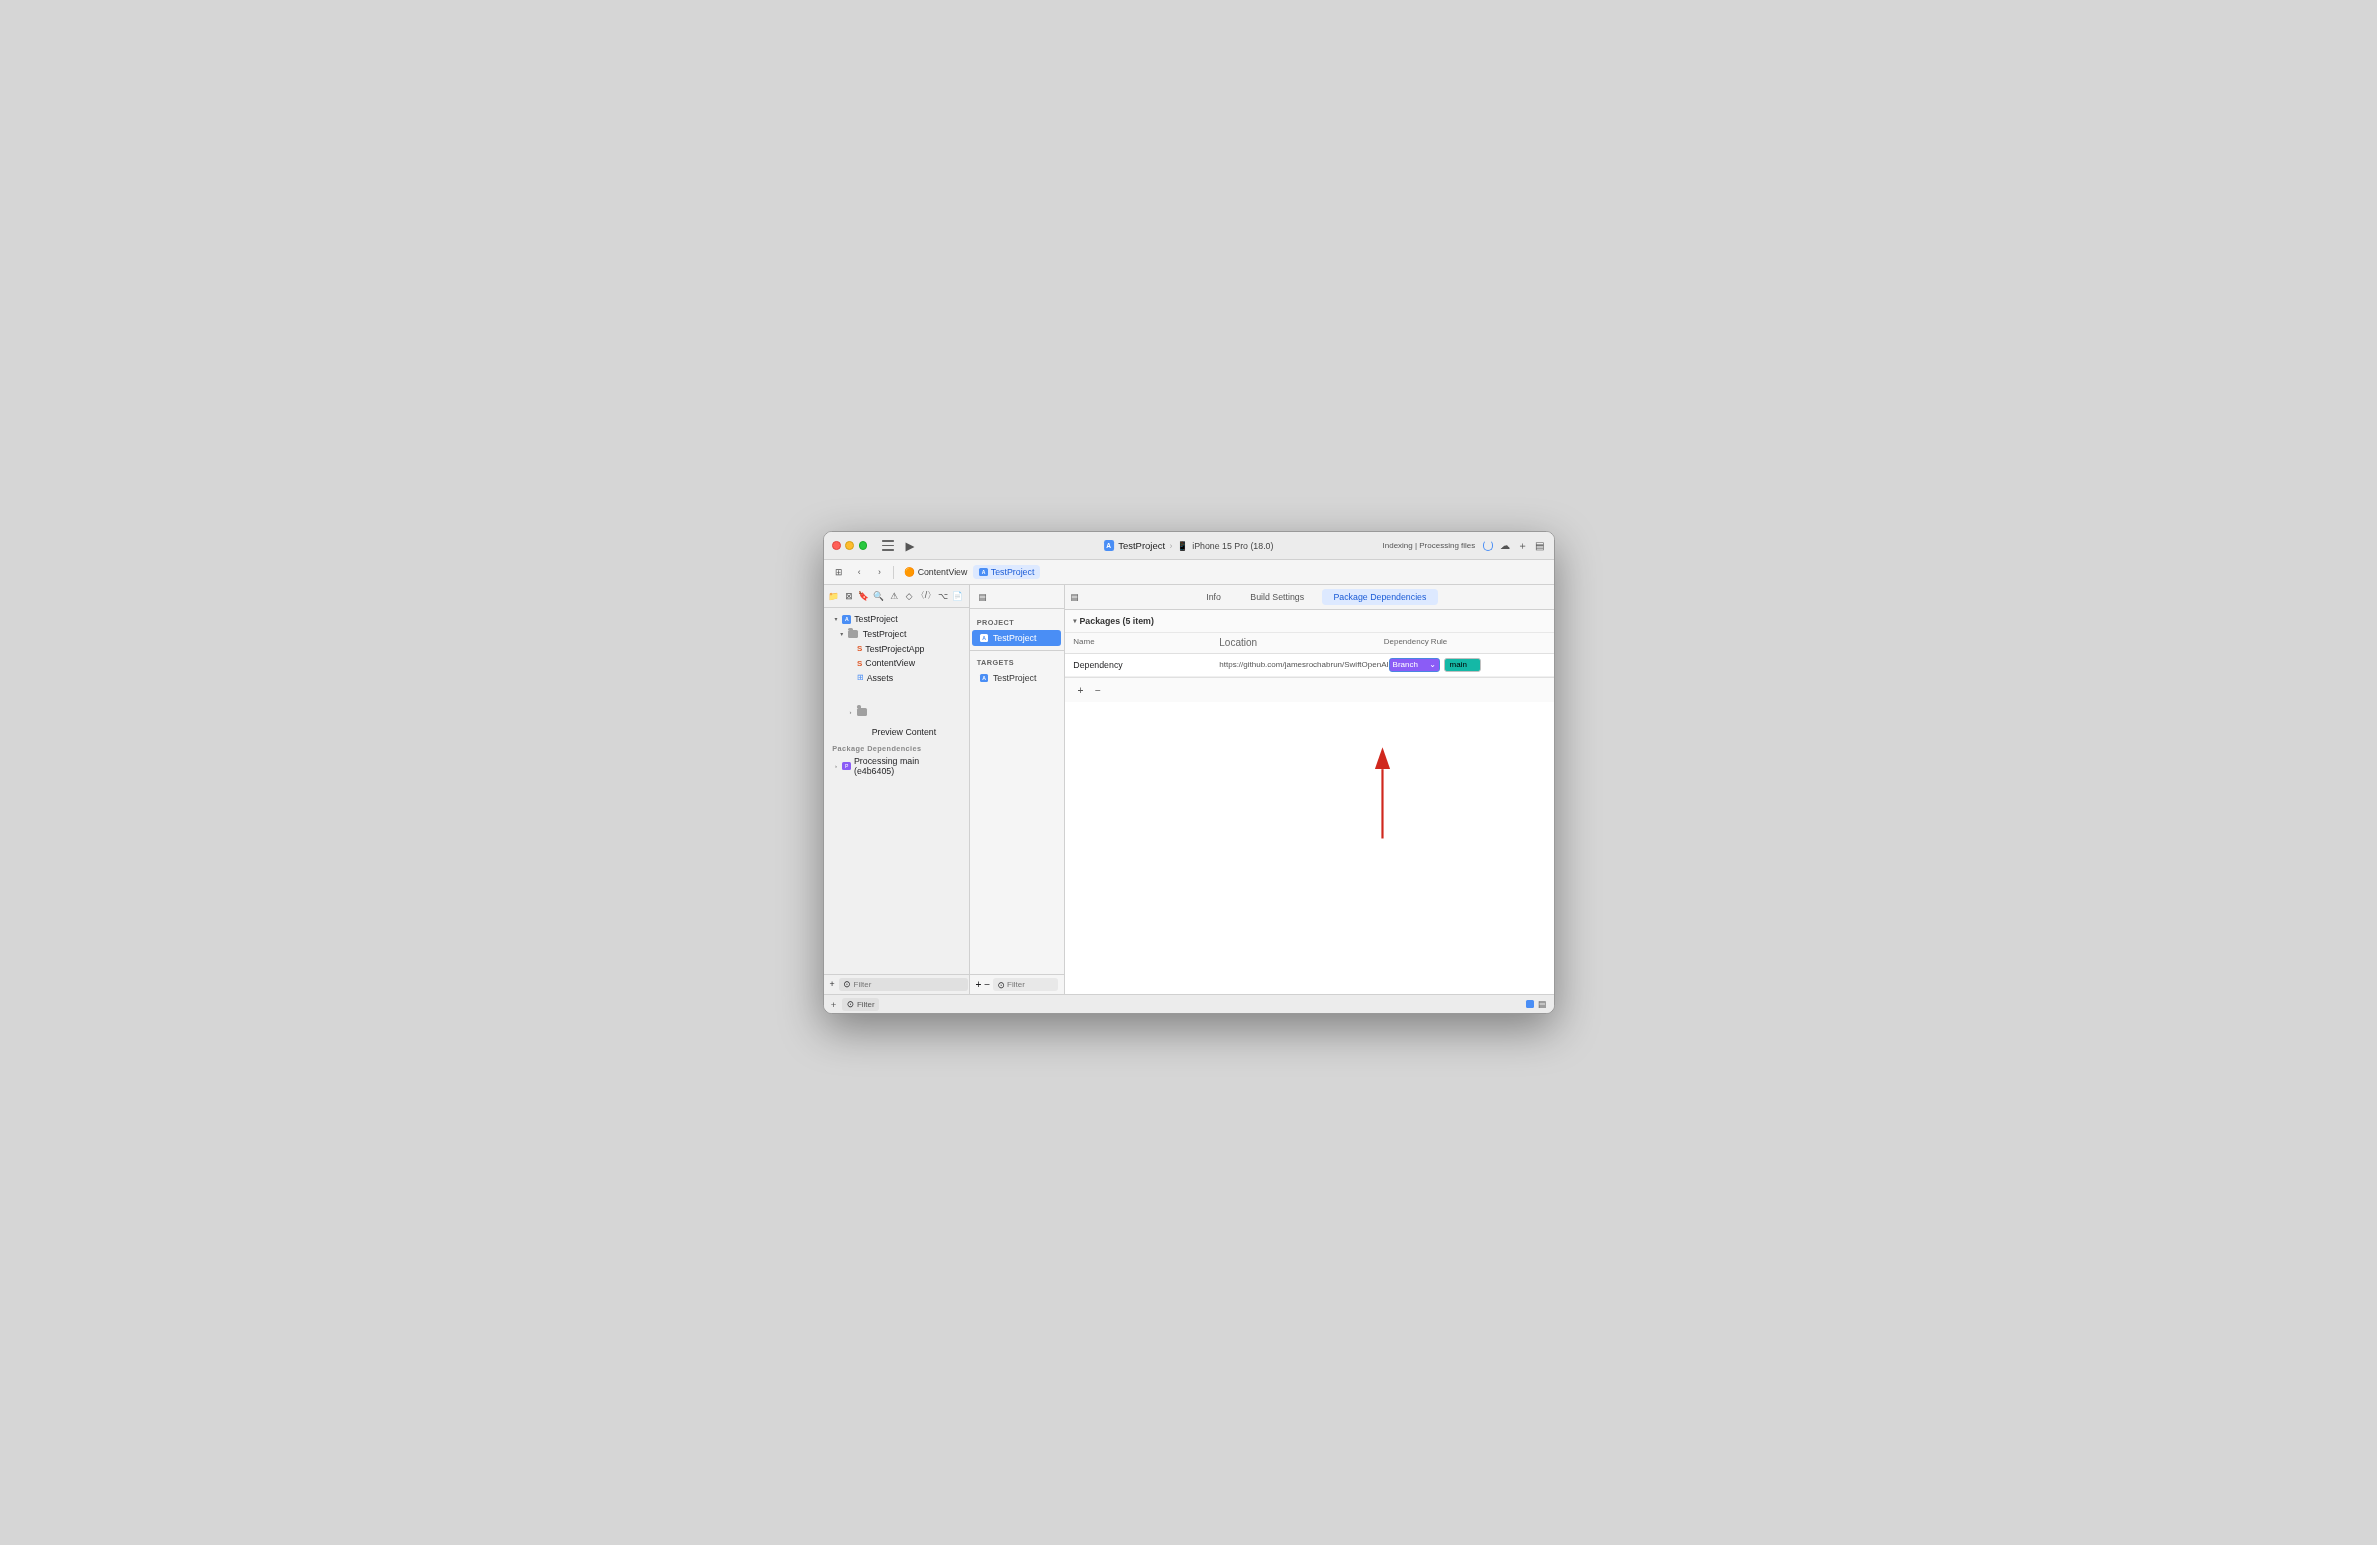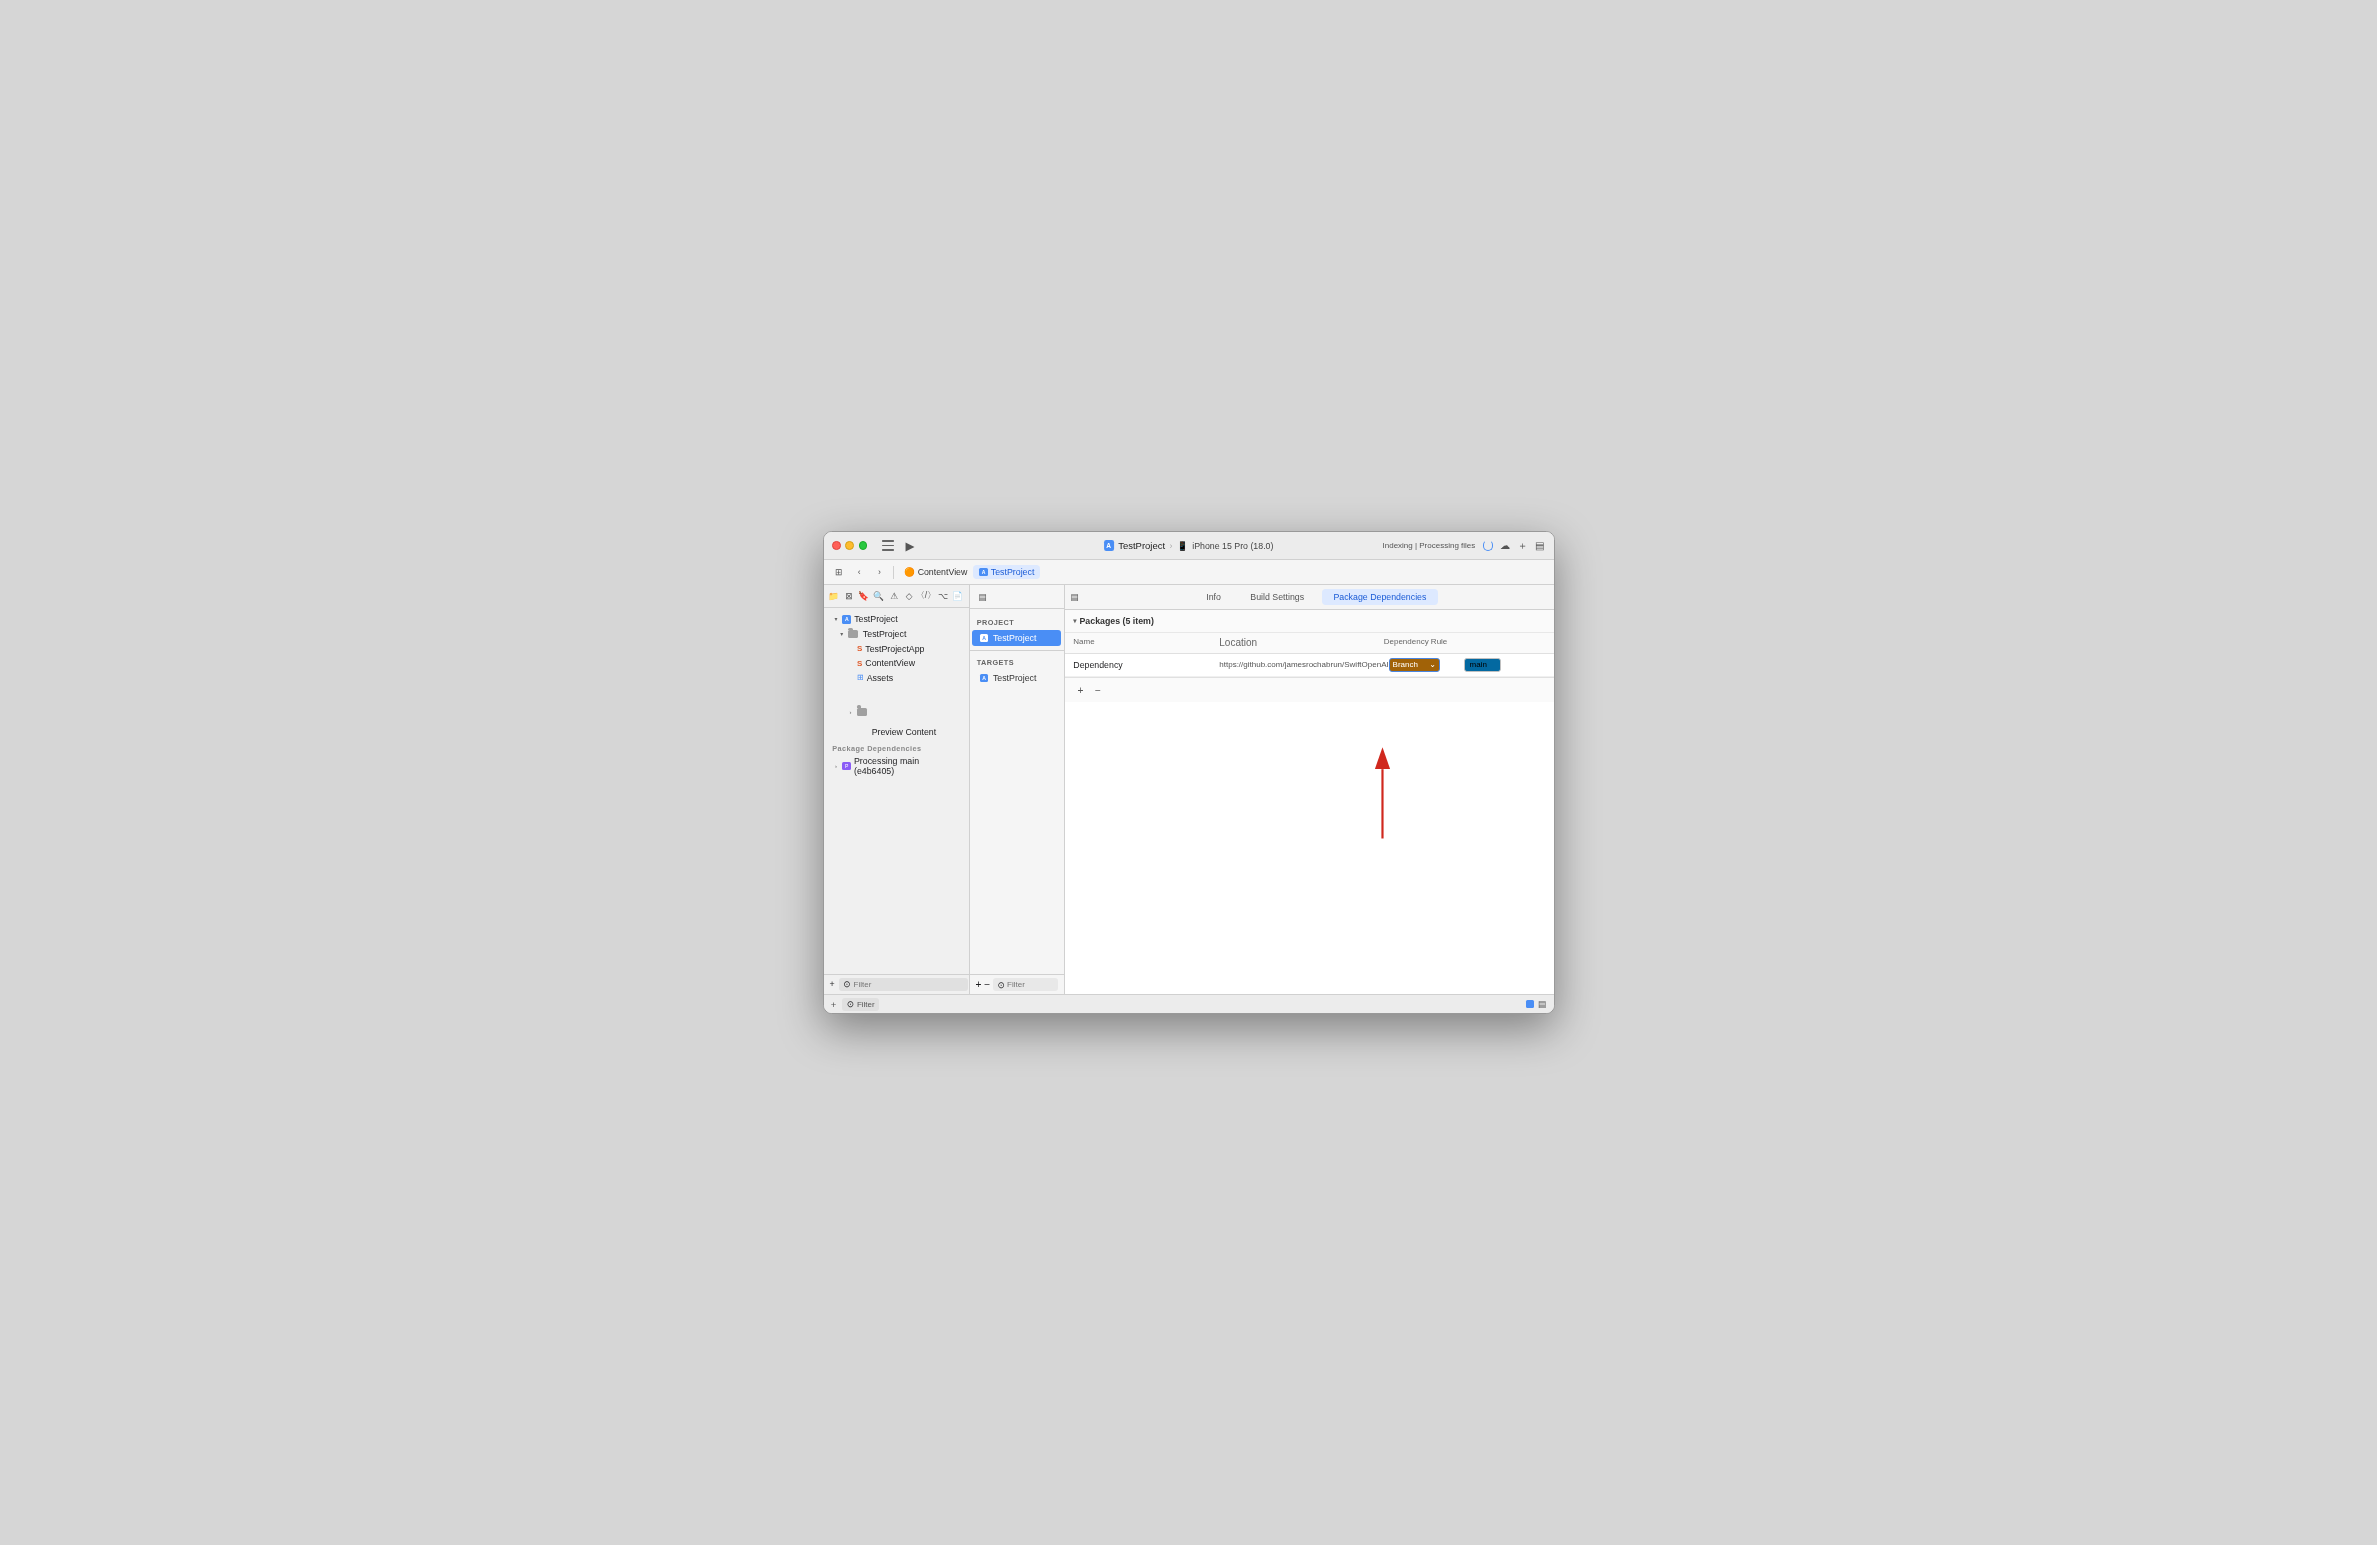--- a/index.html
+++ b/index.html
@@ -421,41 +421,40 @@
       display: flex;
       align-items: center;
       padding: 4.4px 8.8px;
       border-bottom: 0.7px solid #f0f0f0;
       background: white;
     }
     .pkg-row-name { flex: 0 0 146px; font-size: 8.8px; color: #1d1d1f; }
     .pkg-row-location { flex: 1; font-size: 8px; color: #555; }
     .pkg-row-rule { flex: 0 0 161px; font-size: 8.8px; color: #1d1d1f; display: flex; align-items: center; gap: 4.4px; }
     .rule-dropdown-btn {
-      background: #a16207;
+      background: #8b5cf6;
       border: 0.7px solid #4a85e0;
       border-radius: 2.9px;
       padding: 1.5px 2.9px;
       font-size: 8px;
       color: white;
       cursor: pointer;
       display: flex;
       align-items: center;
       gap: 6px;
       min-width: 51px;
       justify-content: space-between;
     }
     .rule-value-field {
       border: 0.7px solid #c0c0c0;
       border-radius: 2.9px;
       padding: 1.5px 4.4px;
       font-size: 8px;
-      background: #0369a1;
+      background: #14b8a6;
       width: 37px;
-      margin-left: 20px;
     }
     .pkg-toolbar {
       display: flex;
       align-items: center;
       padding: 4.4px 8.8px;
       gap: 2.9px;
       border-top: 0.7px solid #e0e0e0;
       background: #fafafa;
     }
     .pkg-add-btn, .pkg-remove-btn {

